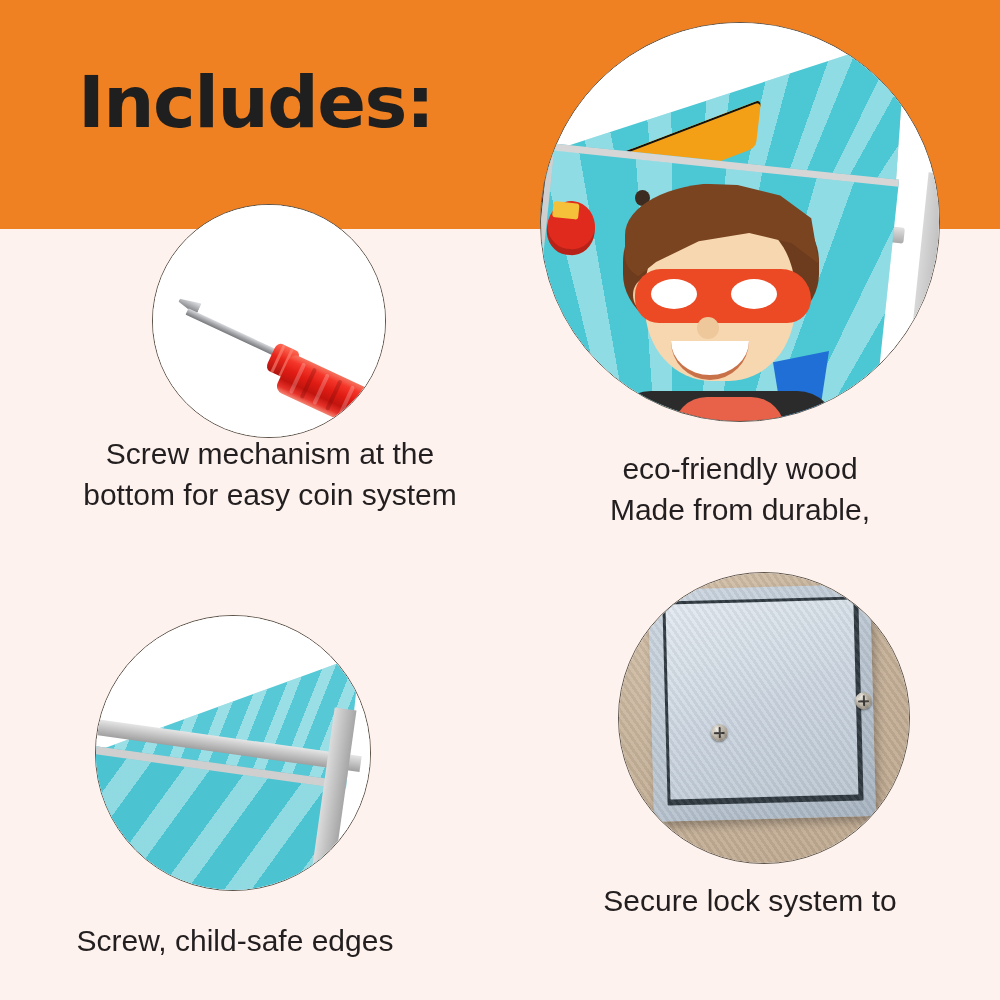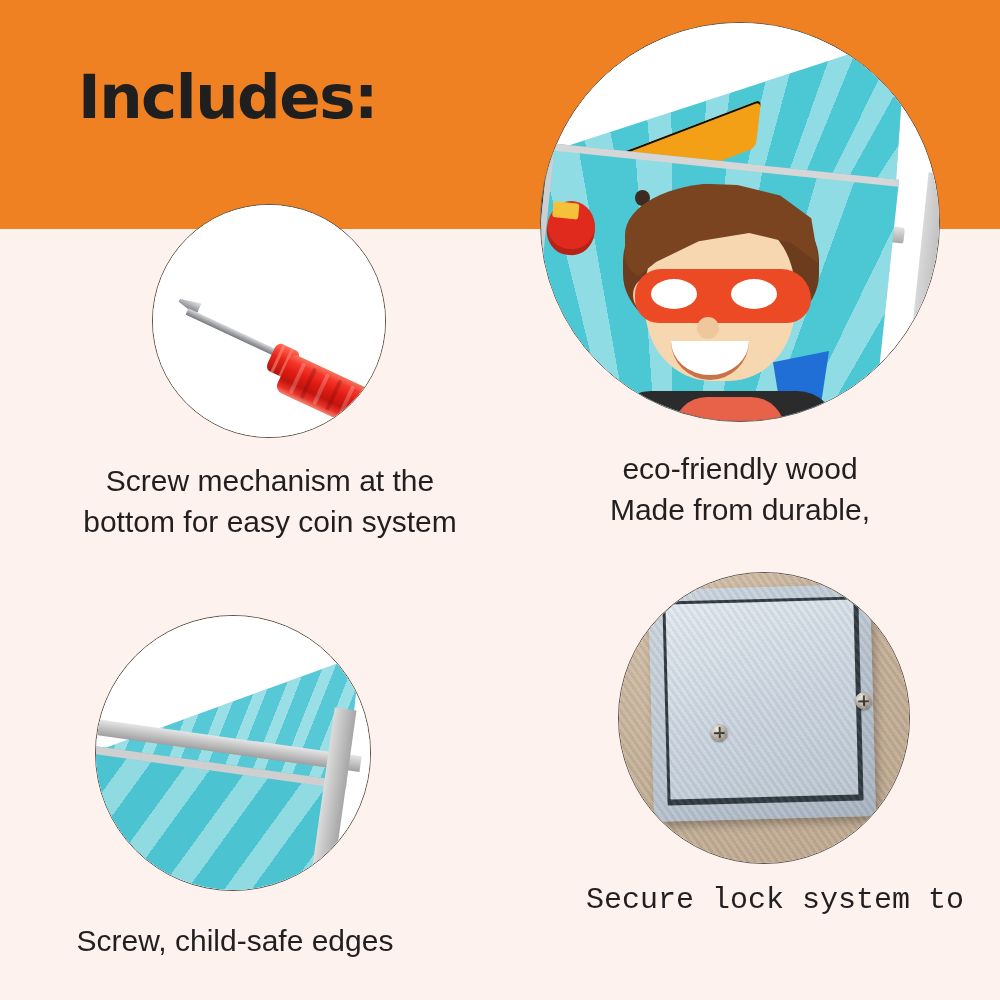--- a/index.html
+++ b/index.html
@@ -30,21 +30,21 @@
     height: 229px;
     background: #f08122;
     z-index: 1;
   }
   .page-title {
     position: absolute;
     left: 78px;
     top: 66px;
     font-family: "DejaVu Sans", sans-serif;
     font-weight: 700;
-    font-size: 61px;
+    font-size: 72px;
     line-height: 1;
     letter-spacing: -1.5px;
     color: #1f1f1f;
     z-index: 3;
     white-space: nowrap;
   }
 
   
   .feature {
     position: absolute;
@@ -371,21 +371,21 @@
           <div class="rib d" style="left:26px"></div>
           <div class="rib" style="left:40px"></div>
           <div class="rib d" style="left:54px"></div>
           <div class="rib" style="left:68px"></div>
           <div class="rib d" style="left:82px"></div>
           <div class="rib" style="left:94px"></div>
         </div>
         <div class="sd-cap"></div>
       </div>
     </div>
-    <div class="caption" style="left:30px; top:460px; width:480px;">
+    <div class="caption" style="left:30px; top:433px; width:480px;">
       <div>Screw mechanism at the</div>
       <div>bottom for easy coin system</div>
     </div>
   </div>
 
   <div class="feature">
     <div class="circle" id="c-moneybox">
       <div class="mb-scene">
 
         <div class="mb-top">
@@ -457,18 +457,18 @@
     <div class="circle" id="c-lock">
       <div class="lk-scene">
         <div class="lk-frame">
           <div class="lk-inner-shadow"></div>
           <div class="lk-plate"></div>
           <div class="lk-screw" id="screw-left"></div>
           <div class="lk-screw" id="screw-right"></div>
         </div>
       </div>
     </div>
-    <div class="caption" style="left:565px; top:880px; width:420px;font-family:Liberation Mono, monospace;">
+    <div class="caption" style="left:540px; top:880px; width:420px;">
       <div>Secure lock system to</div>
     </div>
   </div>
 
 </div>
 
 </body></html>

